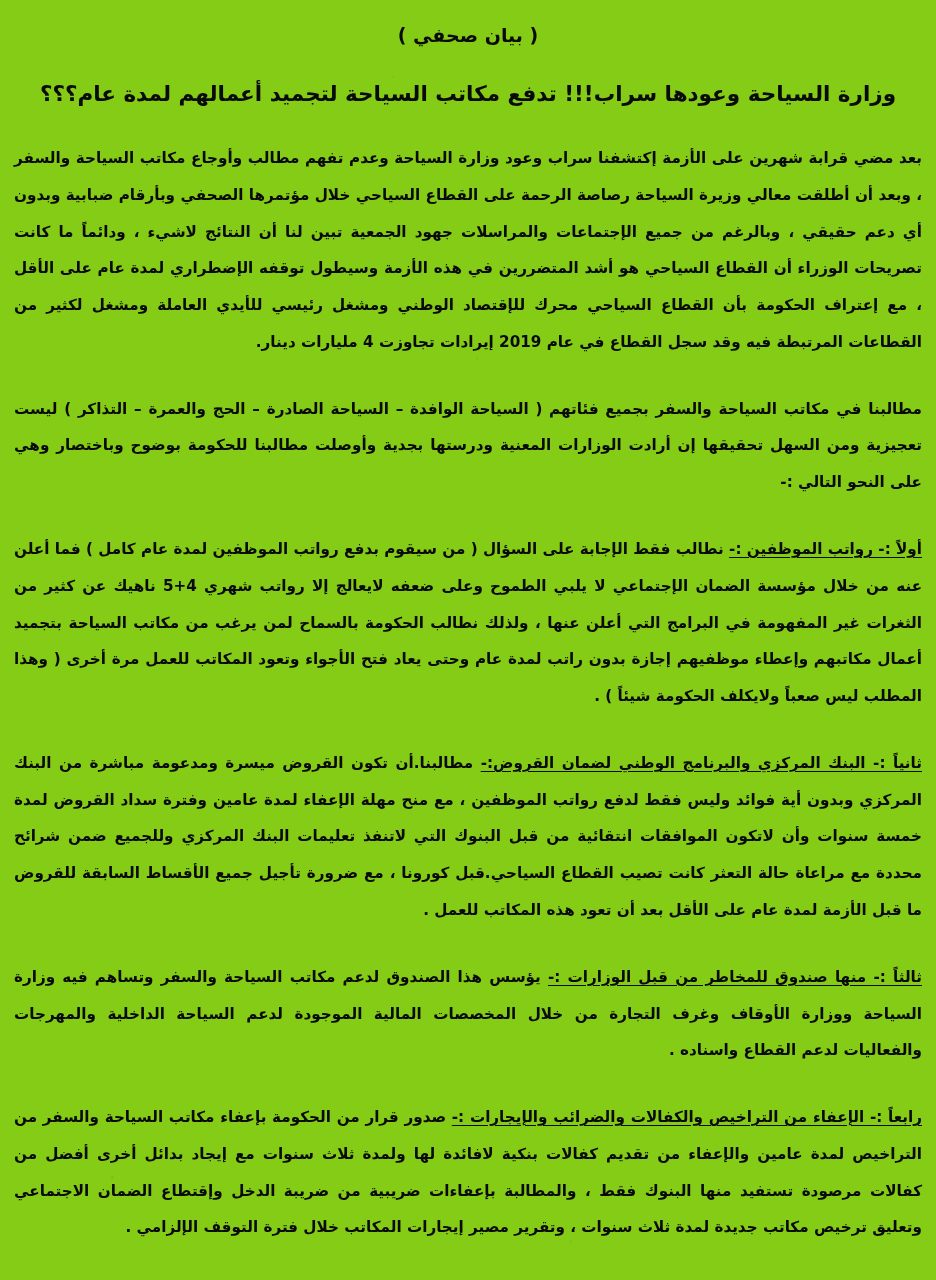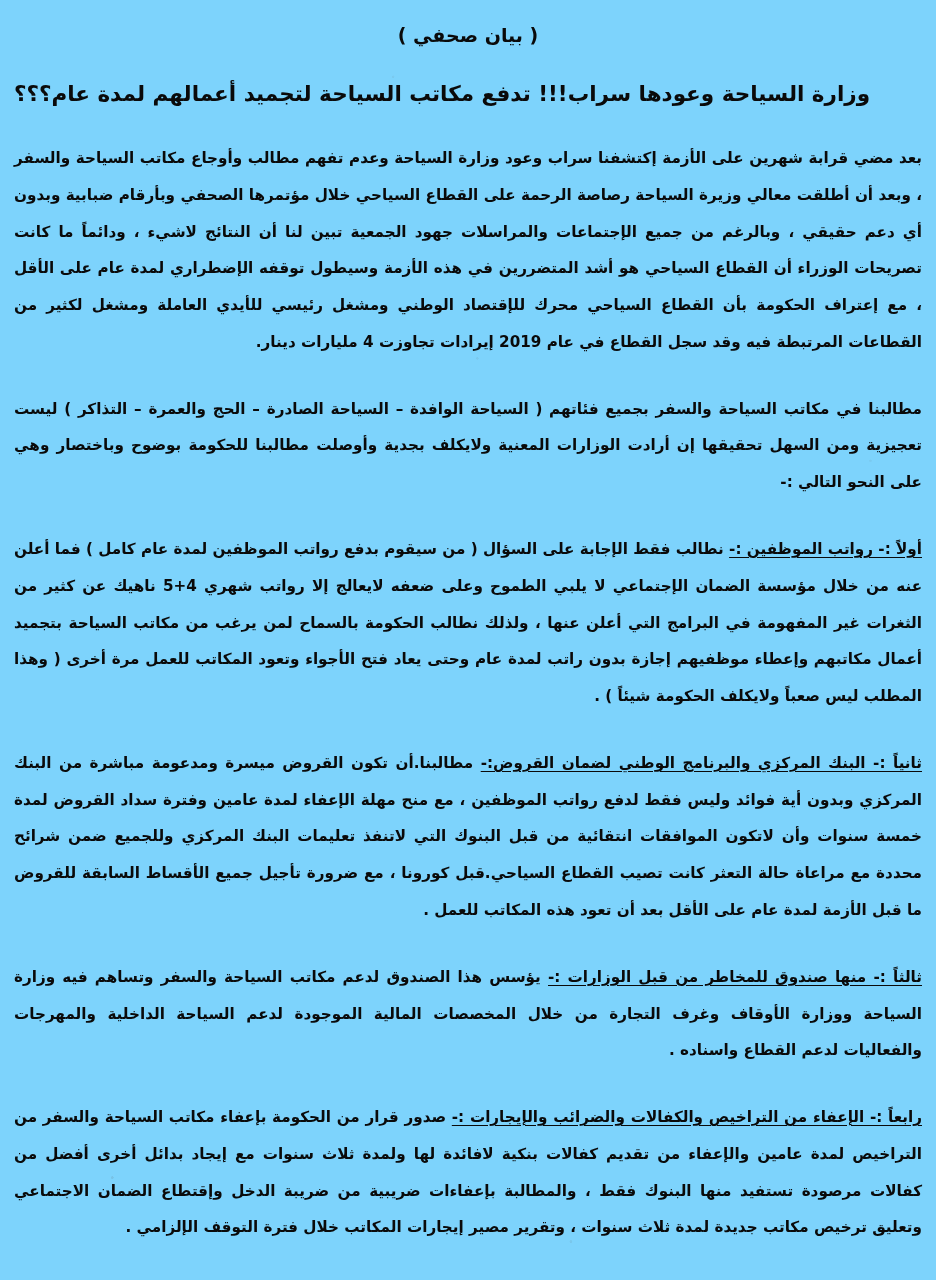--- a/index.html
+++ b/index.html
@@ -6,21 +6,21 @@
   html, body {
     margin: 0;
     padding: 0;
     background: #ffffff;
   }
   .page {
     position: relative;
     width: 936px;
     height: 1280px;
     margin: 0 auto;
-    background: #7dd3fc;
+    background: #84cc16;
     overflow: hidden;
     font-family: "DejaVu Sans", "Liberation Sans", sans-serif;
     color: #0a0a0a;
     direction: rtl;
     text-align: right;
   }
   
   .scan-noise {
     position: absolute;
     inset: 0;
@@ -42,21 +42,21 @@
 
   .doc-kicker {
     margin: 24px 0 0 0;
     text-align: center;
     font-size: 19px;
     font-weight: bold;
     letter-spacing: 0.2px;
   }
   .doc-title {
     margin: 34px 0 0 0;
-    text-align: left;
+    text-align: center;
     font-size: 21.5px;
     font-weight: bold;
     line-height: 1.3;
     letter-spacing: -0.1px;
   }
 
   .body-par {
     font-size: 15.2px;
     font-weight: bold;
     line-height: 2.42;
@@ -82,21 +82,21 @@
   <div class="scan-noise"></div>
 
   <div class="content">
 
     <div class="doc-kicker">( بيان صحفي )</div>
 
     <h1 class="doc-title">وزارة السياحة وعودها سراب!!! تدفع مكاتب السياحة لتجميد أعمالهم لمدة عام؟؟؟</h1>
 
     <p class="body-par par-intro">بعد مضي قرابة شهرين على الأزمة إكتشفنا سراب وعود وزارة السياحة وعدم تفهم مطالب وأوجاع مكاتب السياحة والسفر ، وبعد أن أطلقت معالي وزيرة السياحة رصاصة الرحمة على القطاع السياحي خلال مؤتمرها الصحفي وبأرقام ضبابية وبدون أي دعم حقيقي ، وبالرغم من جميع الإجتماعات والمراسلات جهود الجمعية تبين لنا أن النتائج لاشيء ، ودائماً ما كانت تصريحات الوزراء أن القطاع السياحي هو أشد المتضررين في هذه الأزمة وسيطول توقفه الإضطراري لمدة عام على الأقل ، مع إعتراف الحكومة بأن القطاع السياحي محرك للإقتصاد الوطني ومشغل رئيسي للأيدي العاملة ومشغل لكثير من القطاعات المرتبطة فيه وقد سجل القطاع في عام 2019 إيرادات تجاوزت 4 مليارات دينار.</p>
 
-    <p class="body-par par-demands">مطالبنا في مكاتب السياحة والسفر بجميع فئاتهم ( السياحة الوافدة – السياحة الصادرة – الحج والعمرة – التذاكر ) ليست تعجيزية ومن السهل تحقيقها إن أرادت الوزارات المعنية ولايكلف بجدية وأوصلت مطالبنا للحكومة بوضوح وباختصار وهي على النحو التالي :-</p>
+    <p class="body-par par-demands">مطالبنا في مكاتب السياحة والسفر بجميع فئاتهم ( السياحة الوافدة – السياحة الصادرة – الحج والعمرة – التذاكر ) ليست تعجيزية ومن السهل تحقيقها إن أرادت الوزارات المعنية ودرستها بجدية وأوصلت مطالبنا للحكومة بوضوح وباختصار وهي على النحو التالي :-</p>
 
     <p class="body-par section"><span class="section-inline-head">أولاً :- رواتب الموظفين :-</span><span> نطالب فقط الإجابة على السؤال ( من سيقوم بدفع رواتب الموظفين لمدة عام كامل ) فما أعلن عنه من خلال مؤسسة الضمان الإجتماعي لا يلبي الطموح وعلى ضعفه لايعالج إلا رواتب شهري 4+5 ناهيك عن كثير من الثغرات غير المفهومة في البرامج التي أعلن عنها ، ولذلك نطالب الحكومة بالسماح لمن يرغب من مكاتب السياحة بتجميد أعمال مكاتبهم وإعطاء موظفيهم إجازة بدون راتب لمدة عام وحتى يعاد فتح الأجواء وتعود المكاتب للعمل مرة أخرى ( وهذا المطلب ليس صعباً ولايكلف الحكومة شيئاً ) .</span></p>
 
     <p class="body-par section"><span class="section-inline-head">ثانياً :- البنك المركزي والبرنامج الوطني لضمان القروض:-</span><span> مطالبنا.أن تكون القروض ميسرة ومدعومة مباشرة من البنك المركزي وبدون أية فوائد وليس فقط لدفع رواتب الموظفين ، مع منح مهلة الإعفاء لمدة عامين وفترة سداد القروض لمدة خمسة سنوات وأن لاتكون الموافقات انتقائية من قبل البنوك التي لاتنفذ تعليمات البنك المركزي وللجميع ضمن شرائح محددة مع مراعاة حالة التعثر كانت تصيب القطاع السياحي.قبل كورونا ، مع ضرورة تأجيل جميع الأقساط السابقة للقروض ما قبل الأزمة لمدة عام على الأقل بعد أن تعود هذه المكاتب للعمل .</span></p>
 
     <p class="body-par section"><span class="section-inline-head">ثالثاً :- منها صندوق للمخاطر من قبل الوزارات :-</span><span> يؤسس هذا الصندوق لدعم مكاتب السياحة والسفر وتساهم فيه وزارة السياحة ووزارة الأوقاف وغرف التجارة من خلال المخصصات المالية الموجودة لدعم السياحة الداخلية والمهرجات والفعاليات لدعم القطاع واسناده .</span></p>
 
     <p class="body-par section"><span class="section-inline-head">رابعاً :- الإعفاء من التراخيص والكفالات والضرائب والإيجارات :-</span><span> صدور قرار من الحكومة بإعفاء مكاتب السياحة والسفر من التراخيص لمدة عامين والإعفاء من تقديم كفالات بنكية لافائدة لها ولمدة ثلاث سنوات مع إيجاد بدائل أخرى أفضل من كفالات مرصودة تستفيد منها البنوك فقط ، والمطالبة بإعفاءات ضريبية من ضريبة الدخل وإقتطاع الضمان الاجتماعي  وتعليق ترخيص مكاتب جديدة لمدة ثلاث سنوات ، وتقرير مصير إيجارات المكاتب خلال فترة التوقف الإلزامي .</span></p>
 
   </div>

